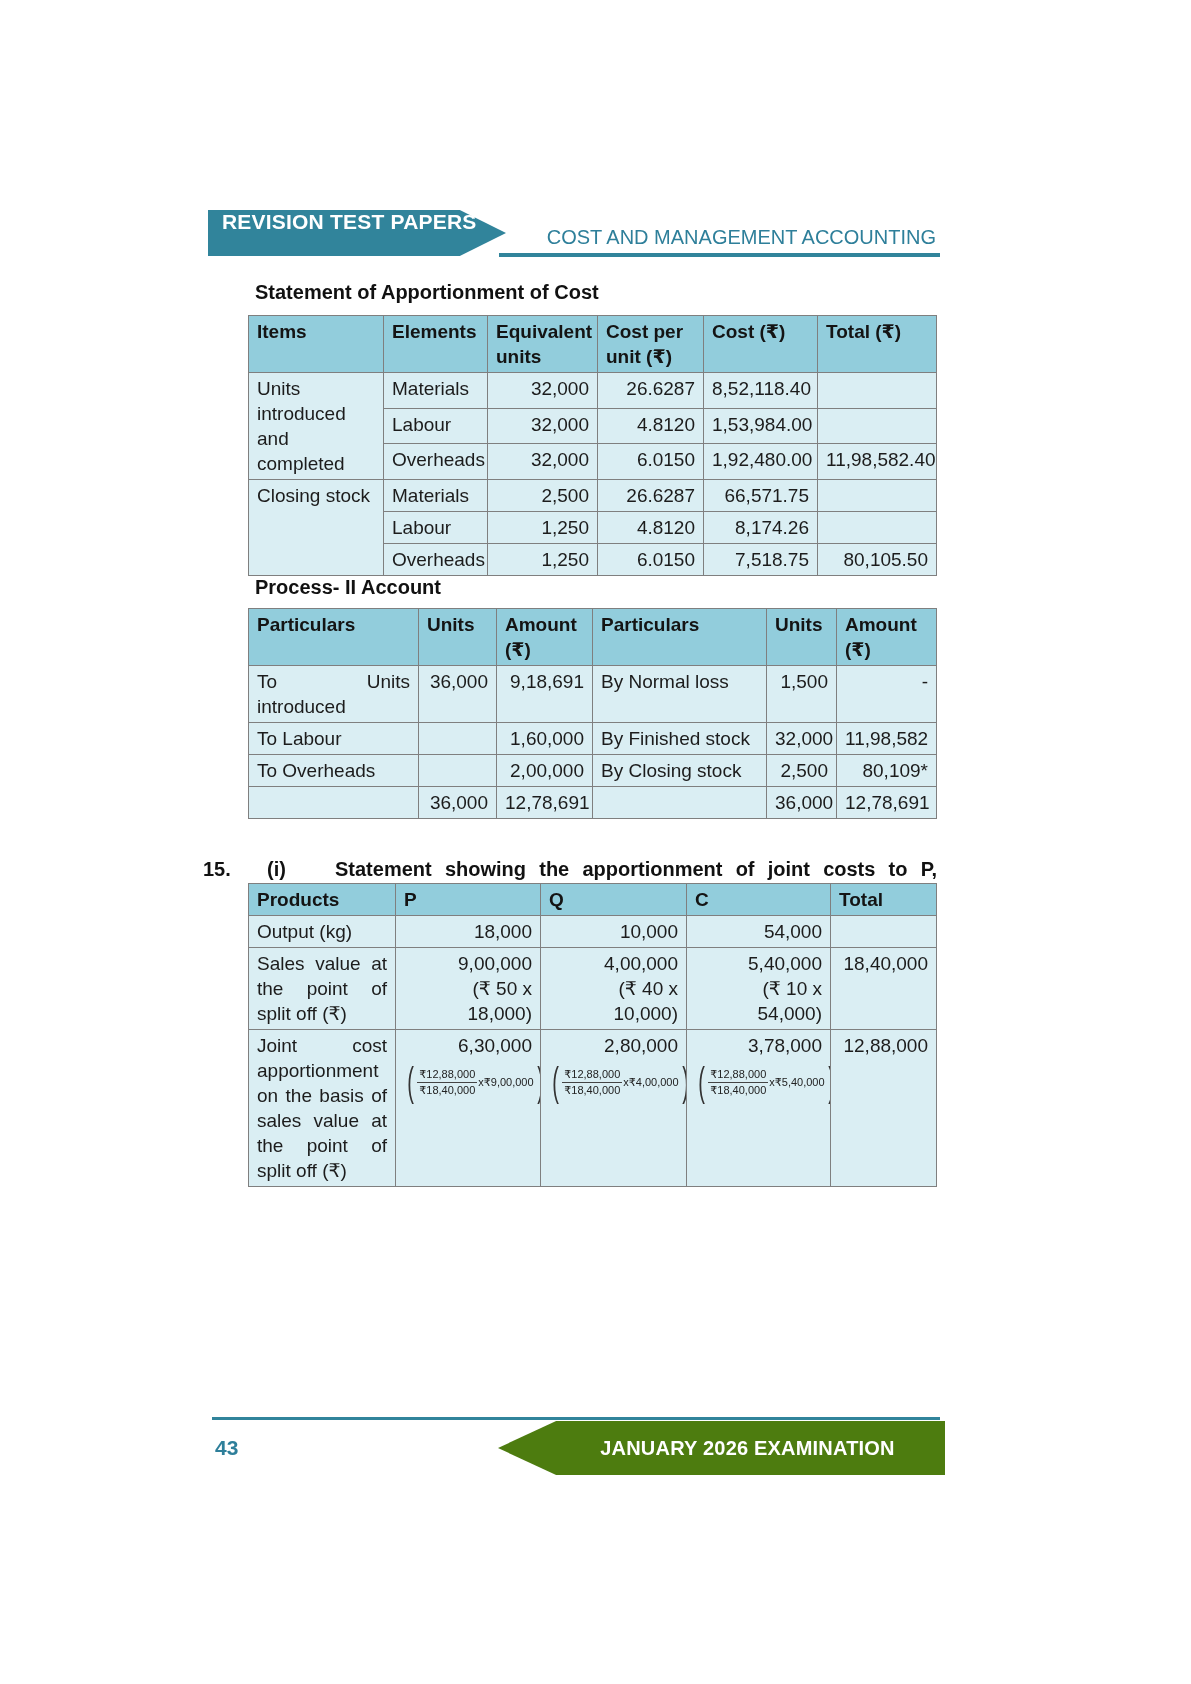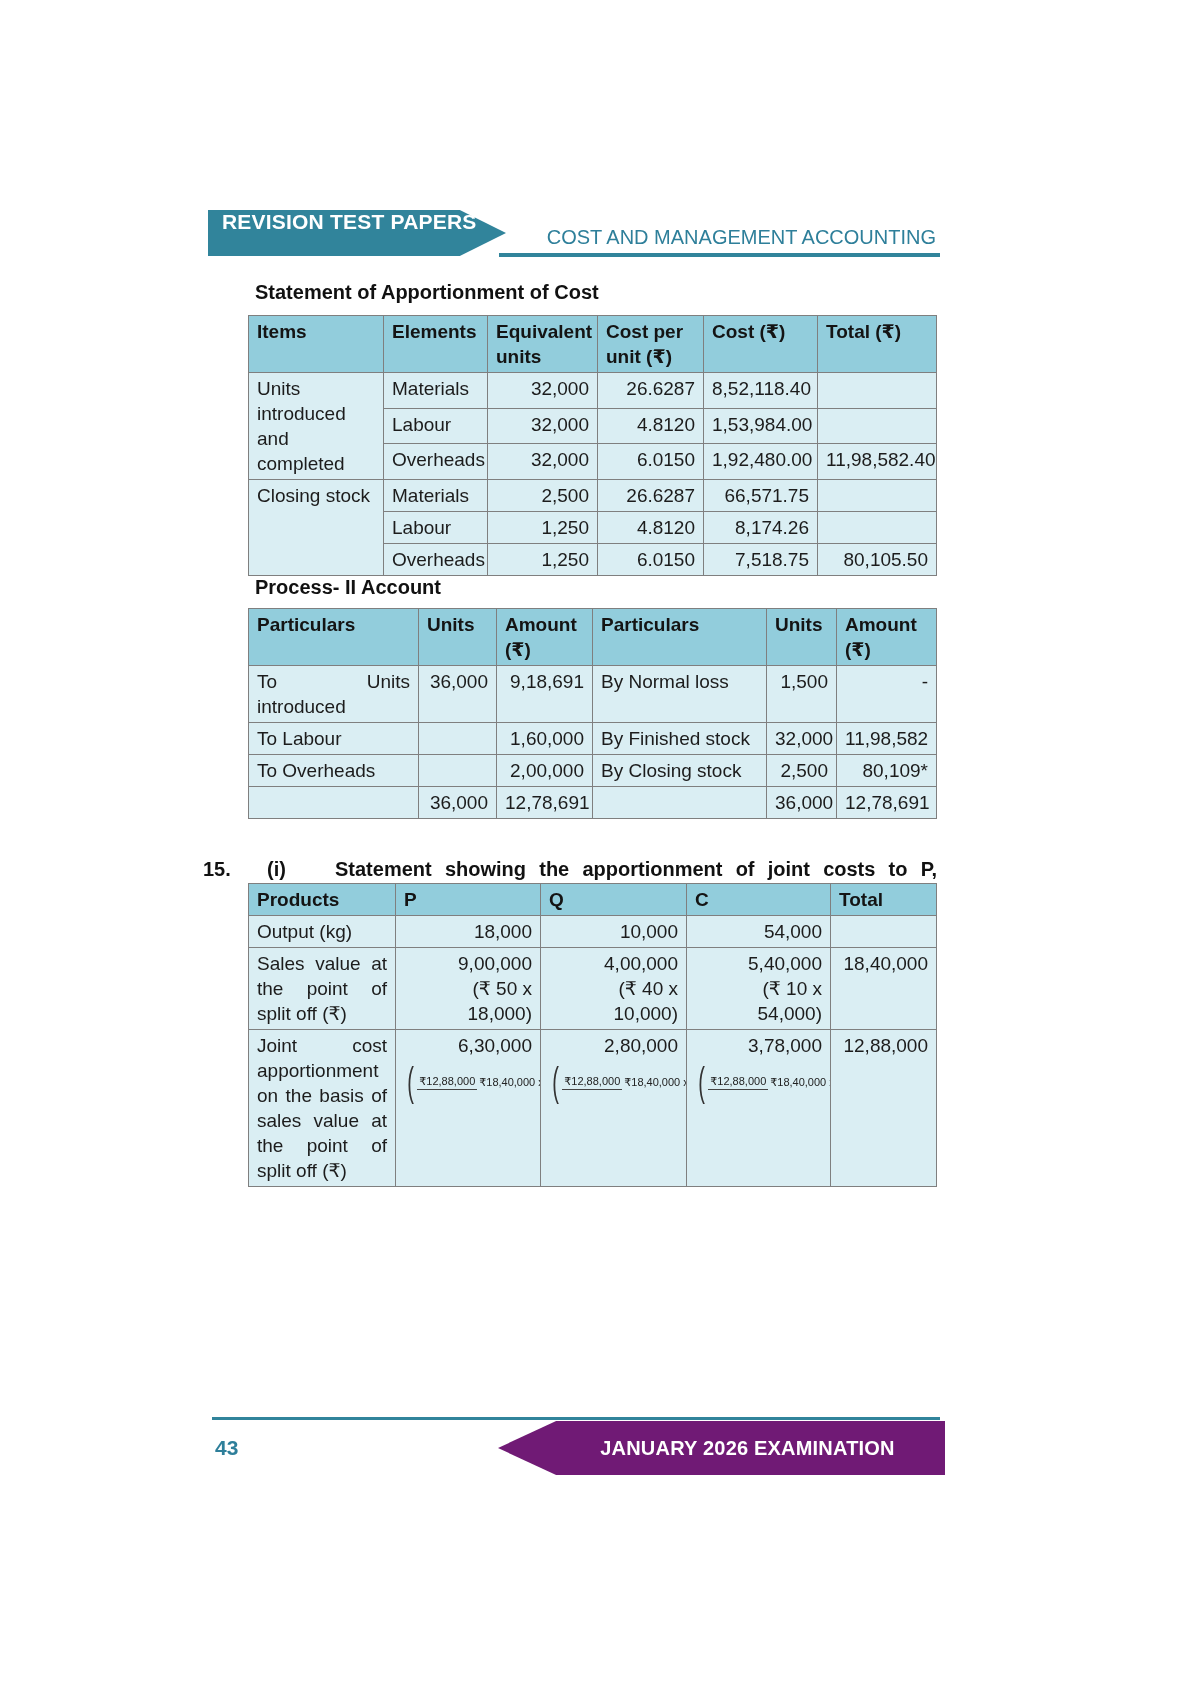--- a/index.html
+++ b/index.html
@@ -47,29 +47,29 @@
   .sub{display:block;}
   .main{display:block;}
 
   
   .formula{display:flex;align-items:center;margin-top:6px;font-size:11px;line-height:13px;
            white-space:nowrap;color:#222;}
   .paren{font-size:40px;font-weight:300;line-height:36px;display:inline-block;
          transform:scaleX(.5);color:#333;}
   .paren.l::before{content:"(";}
   .paren.r::before{content:")";}
-  .frac{display:inline-flex;text-align:center;}
+  .frac{display:inline-flex;flex-direction:column;text-align:center;}
   .frac .fnum{border-bottom:1px solid #444;padding:0 2px 1px 2px;}
   .frac .fden{padding:1px 2px 0 2px;}
   .mul{margin-left:1px;}
 
   
   .footer-rule{position:absolute;left:212px;top:1417px;width:728px;height:3px;background:#31849b;}
   .page-num{position:absolute;left:215px;top:1436px;color:#2e7f9a;font-weight:bold;font-size:21px;}
-  .bottom-banner{position:absolute;left:498px;top:1421px;width:447px;height:54px;background:#701a75;
+  .bottom-banner{position:absolute;left:498px;top:1421px;width:447px;height:54px;background:#4d7c0f;
     clip-path:polygon(0 50%,13% 0,100% 0,100% 100%,13% 100%);
     display:flex;align-items:center;justify-content:center;padding-left:52px;box-sizing:border-box;
     color:#fff;font-weight:bold;font-size:20px;letter-spacing:.2px;
     filter:drop-shadow(2px 2px 2px rgba(60,60,60,.35));}
 </style>
 </head>
 <body>
 
 <div class="page">
 

